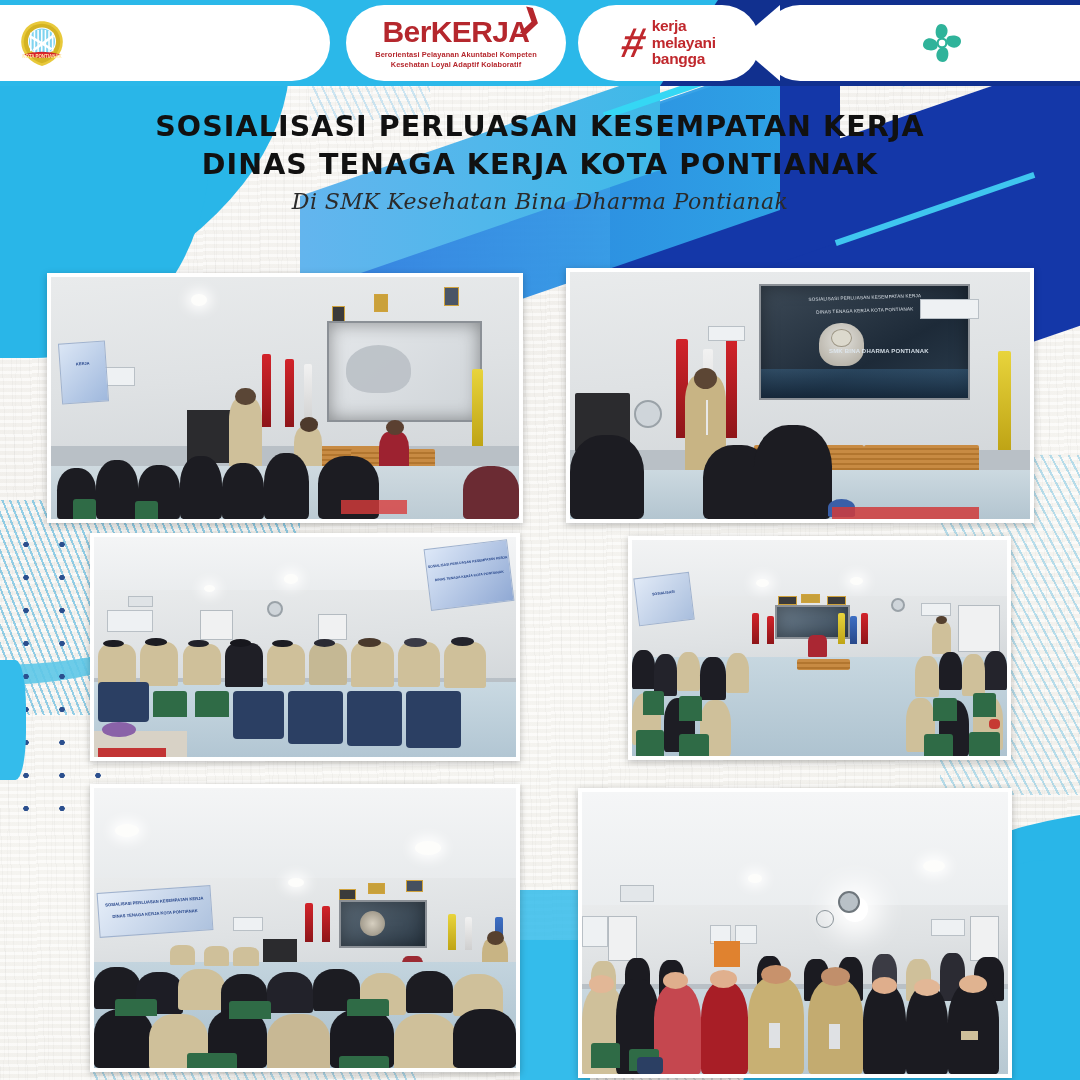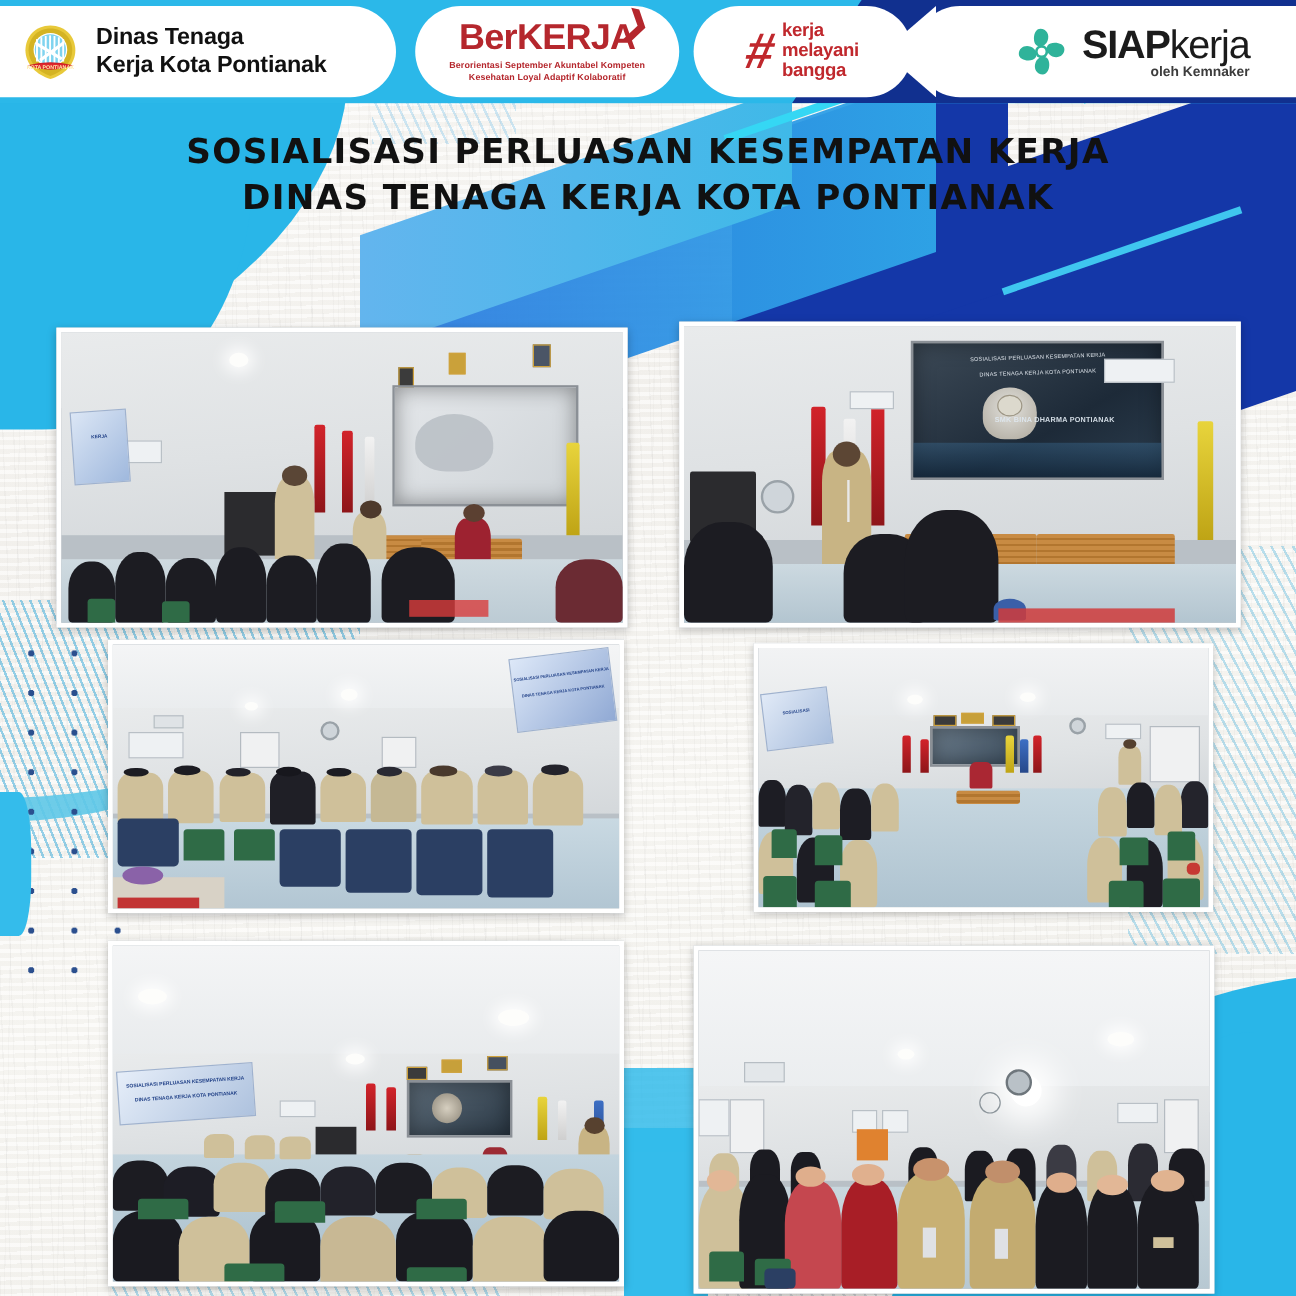--- a/index.html
+++ b/index.html
@@ -376,32 +376,28 @@
         <rect x="55" y="25" width="3" height="44"></rect>
           <rect x="62" y="27" width="3" height="41"></rect>
         <rect x="69" y="30" width="3" height="36"></rect>
       </g>
       <path d="M30 36 L70 60 L67 64 L27 40 Z" fill="#ffffff"></path>
       <path d="M70 34 L32 62 L35 66 L73 38 Z" fill="#ffffff"></path>
       <path d="M14 72 Q50 62 86 72 Q50 86 14 72 Z" fill="#cf2027"></path>
       <path d="M18 73 Q50 65 82 73 Q50 82 18 73 Z" fill="#e0272e"></path>
       <text x="50" y="78" font-size="8.5" font-weight="bold" fill="#ffe9aa" text-anchor="middle" font-family="Liberation Sans, sans-serif">KOTA PONTIANAK</text>
     </svg>
-    <div class="org-name">
-      <div>Dinas Tenaga</div>
-      <div>Kerja Kota Pontianak</div>
-    </div>
   </div>
 
   <div class="pill pill-2">
     <div class="berakhlak-wrap">
       <div class="berakhlak-main"><span class="ber">Ber</span><span>KERJA</span><span class="berakhlak-tick">❯</span>
       </div>
       <div class="berakhlak-sub">
-        <div>Berorientasi September Akuntabel Kompeten</div>
+        <div>Berorientasi Pelayanan Akuntabel Kompeten</div>
         <div>Kesehatan Loyal Adaptif Kolaboratif</div>
       </div>
     </div>
   </div>
 
   <div class="pill pill-3">
     <div class="bangga-row">
       <div class="hash">#</div>
       <div class="bangga-text">
         <div>kerja</div>
@@ -416,34 +412,30 @@
       <svg class="siap-logo" viewBox="0 0 100 100">
         <g fill="#2fb39a">
           <path d="M48 12 C58 12 64 22 60 32 C57 40 48 44 42 40 C34 35 36 12 48 12 Z"></path>
           <path d="M88 46 C88 56 78 62 68 58 C60 55 56 46 60 40 C65 32 88 34 88 46 Z"></path>
           <path d="M52 88 C42 88 36 78 40 68 C43 60 52 56 58 60 C66 65 64 88 52 88 Z"></path>
           <path d="M12 54 C12 44 22 38 32 42 C40 45 44 54 40 60 C35 68 12 66 12 54 Z"></path>
         </g>
         <circle cx="50" cy="50" r="11" fill="#2fb39a"></circle>
         <circle cx="50" cy="50" r="6.5" fill="#ffffff"></circle>
       </svg>
-      <div class="siap-text">
-        <div class="siap-main"><span>SIAP</span><span class="thin">kerja</span>
-        </div>
-        <div class="siap-sub">oleh Kemnaker</div>
-      </div>
     </div>
   </div>
 
   <div class="title-block">
     <div class="title-main">SOSIALISASI PERLUASAN KESEMPATAN KERJA</div>
     <div class="title-main">DINAS TENAGA KERJA KOTA PONTIANAK</div>
   </div>
 
   <div class="subtitle-block">
+    <div class="subtitle">Di SMK Kesehatan Bina Dharma Pontianak</div>
   </div>
 
   <div class="photos">
 
     <div class="photo p1">
       <div class="inner">
         <div class="scene">
           <div class="ceiling"></div>
           <div class="wall" style="top:0;height:70%"></div>
           <div class="lamp" style="left:30%;top:7%;width:16px;height:12px"></div>

